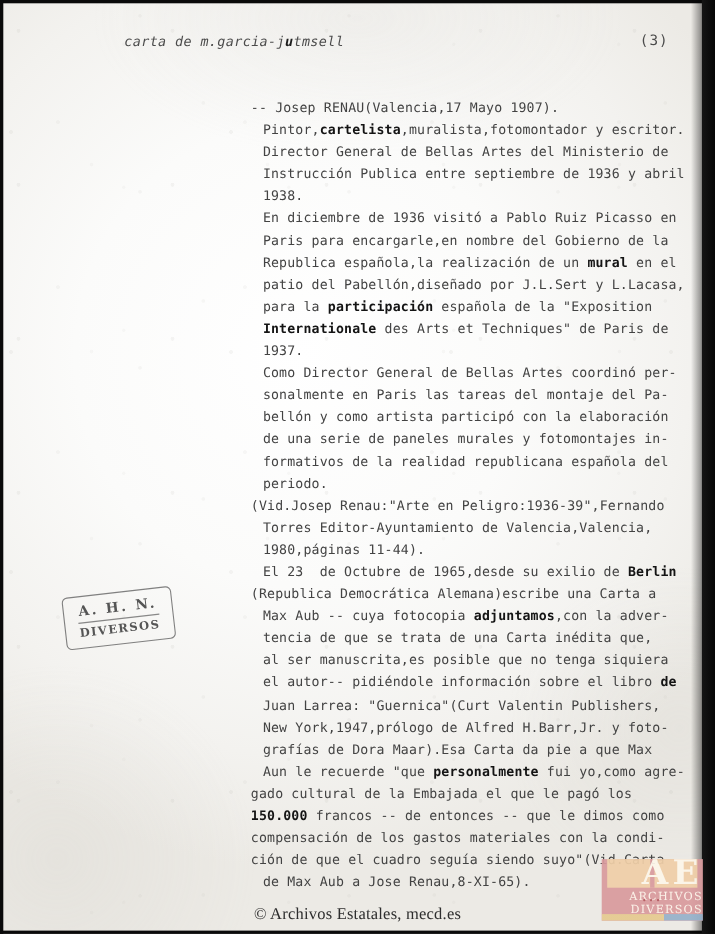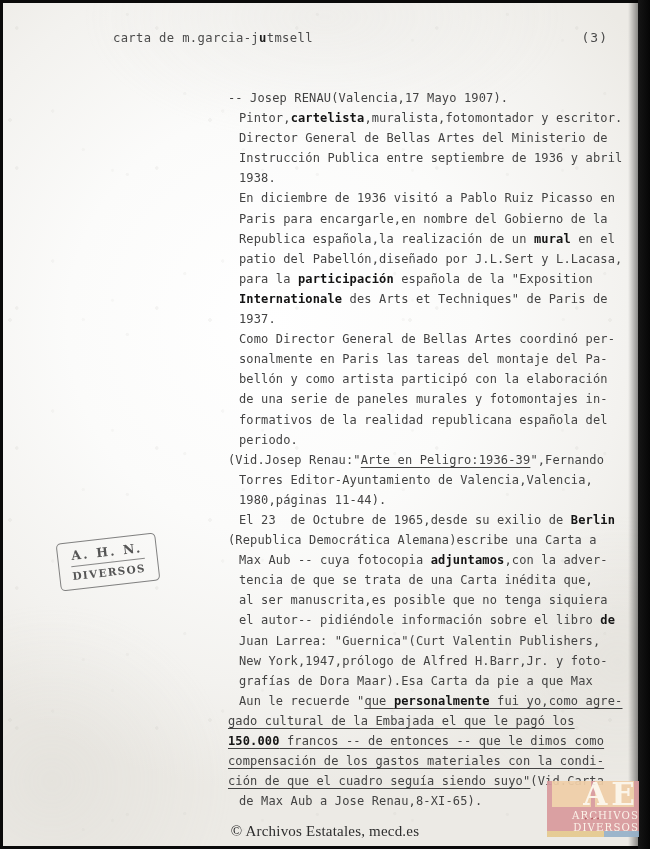--- a/index.html
+++ b/index.html
@@ -56,21 +56,21 @@
   #header {
     position: absolute;
     top: 31px;
     left: 113px;
     right: 20px;
     height: 20px;
     font-size: 12.2px;
     letter-spacing: .35px;
     color: #4b4b4b;
   }
-  #header .h-title { position:absolute; left:0; top:0; white-space:pre; }
+  #header .h-title { position:absolute; left:0; top:0; white-space:pre;font-style:italic; }
   #header .h-page  { position:absolute; right:22px; top:-1px; font-size:13px; letter-spacing:1px; }
 
   
   .overstrike {
     position: relative;
     display: inline-block;
     color: #1c1c1c;
     font-weight: bold;
   }
 
@@ -82,21 +82,21 @@
     width: 420px;
     font-size: 12px;
     line-height: 20.1px;
     letter-spacing: .15px;
     color: #434343;
     white-space: pre;
   }
   #body-text .ln { display: block; height: 20.1px; }
   #body-text .ln.ind1 { padding-left: 11px; }
 
-  .u    { text-decoration: underline; text-underline-offset: 2.5px; }
+  .u    { text-underline-offset: 2.5px; }
   .bold { color: #141414; font-weight: bold; }
 
   
   #ahn-stamp {
     position: absolute;
     left: 58px;
     top: 538px;
     width: 100px;
     height: 48px;
     transform: rotate(-6.5deg);

